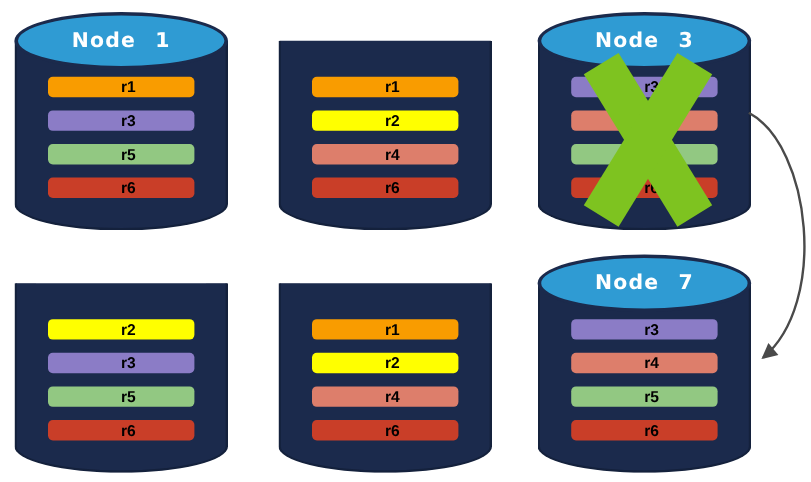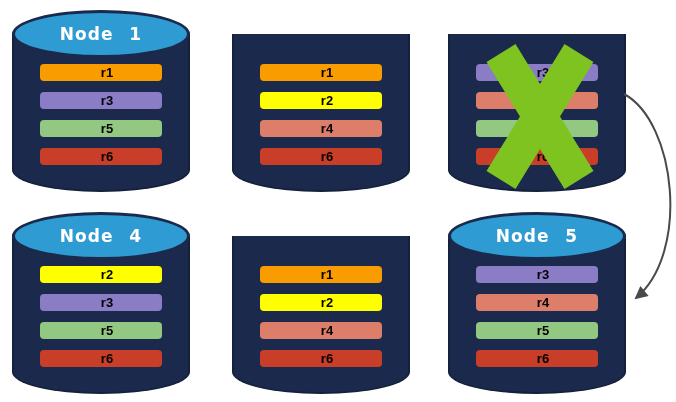--- a/index.html
+++ b/index.html
@@ -88,37 +88,37 @@
     <div class="bars">
       <div class="bar" style="background: rgb(249, 156, 0);">r1</div>
       <div class="bar" style="background: rgb(255, 255, 0);">r2</div>
       <div class="bar" style="background: rgb(221, 126, 107);">r4</div>
       <div class="bar" style="background: rgb(201, 62, 40);">r6</div>
     </div>
   </div>
 
   <div class="node" style="left:448px; top:10px;">
     <div class="cyl-body"></div>
+    <div class="cyl-top">
+      <span class="node-label">Node 3</span>
+    </div>
     <div class="bars">
       <div class="bar" style="background: rgb(139, 124, 198);">r3</div>
       <div class="bar" style="background: rgb(221, 126, 107);">r4</div>
       <div class="bar" style="background: rgb(146, 200, 130);">r5</div>
       <div class="bar" style="background: rgb(201, 62, 40);">r6</div>
     </div>
     <svg class="x-mark" viewBox="0 0 126 133" aria-hidden="true">
       <line x1="24" y1="3" x2="102" y2="130"></line>
       <line x1="102" y1="3" x2="24" y2="130"></line>
     </svg>
   </div>
 
   <div class="node" style="left:12px; top:212px;">
     <div class="cyl-body"></div>
-    <div class="cyl-top">
-      <span class="node-label">Node 4</span>
-    </div>
     <div class="bars">
       <div class="bar" style="background: rgb(255, 255, 0);">r2</div>
       <div class="bar" style="background: rgb(139, 124, 198);">r3</div>
       <div class="bar" style="background: rgb(146, 200, 130);">r5</div>
       <div class="bar" style="background: rgb(201, 62, 40);">r6</div>
     </div>
   </div>
 
   <div class="node" style="left:232px; top:212px;">
     <div class="cyl-body"></div>
@@ -126,21 +126,21 @@
       <div class="bar" style="background: rgb(249, 156, 0);">r1</div>
       <div class="bar" style="background: rgb(255, 255, 0);">r2</div>
       <div class="bar" style="background: rgb(221, 126, 107);">r4</div>
       <div class="bar" style="background: rgb(201, 62, 40);">r6</div>
     </div>
   </div>
 
   <div class="node" style="left:448px; top:212px;">
     <div class="cyl-body"></div>
     <div class="cyl-top">
-      <span class="node-label">Node 5</span>
+      <span class="node-label">Node 7</span>
     </div>
     <div class="bars">
       <div class="bar" style="background: rgb(139, 124, 198);">r3</div>
       <div class="bar" style="background: rgb(221, 126, 107);">r4</div>
       <div class="bar" style="background: rgb(146, 200, 130);">r5</div>
       <div class="bar" style="background: rgb(201, 62, 40);">r6</div>
     </div>
   </div>
 
   <svg class="arrow-overlay" viewBox="0 0 676 402" aria-hidden="true">

